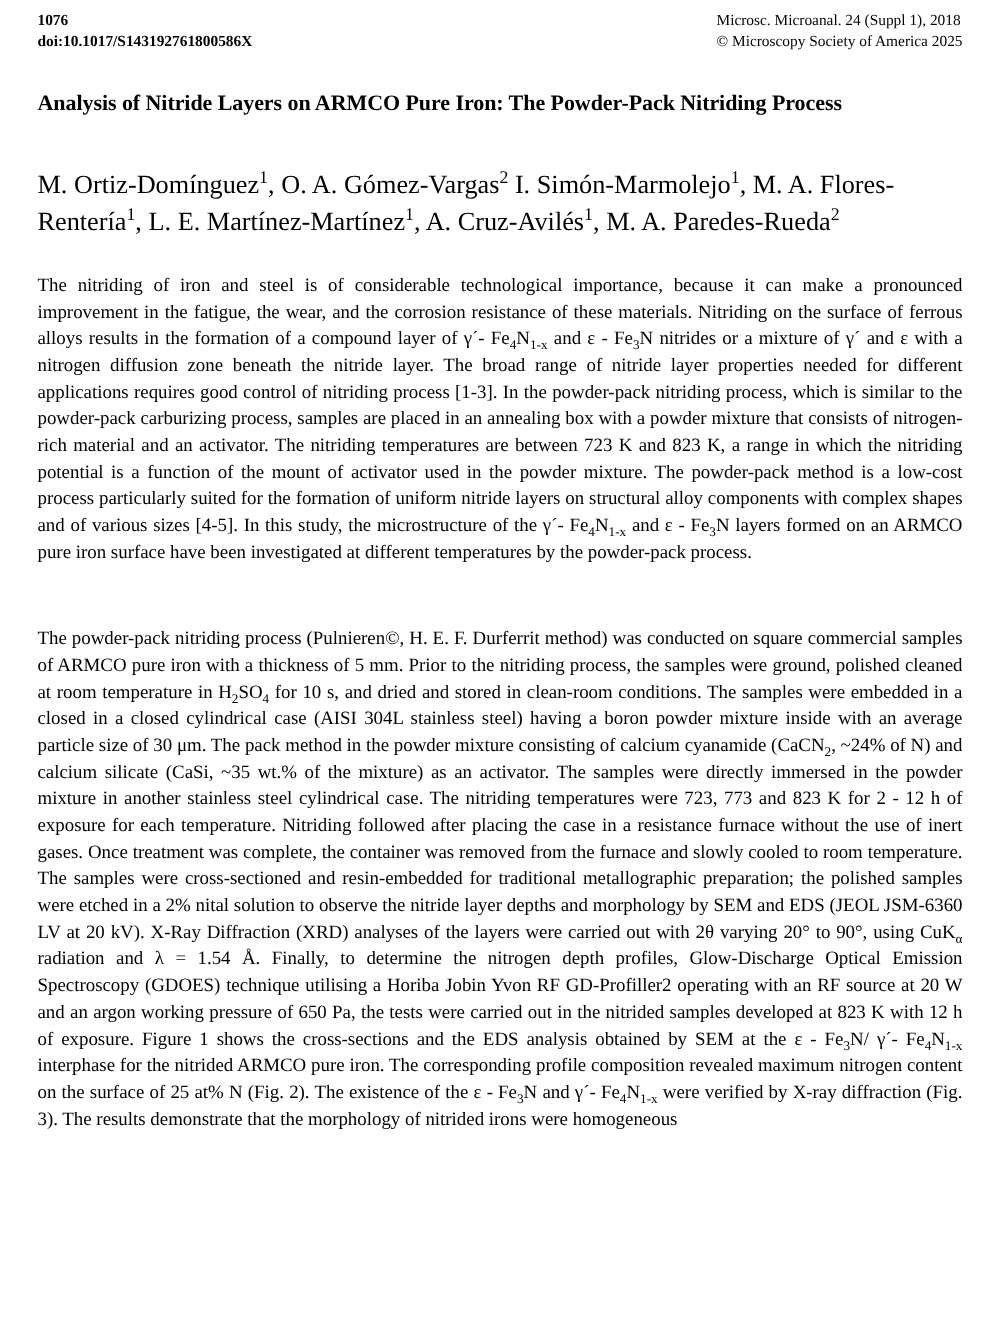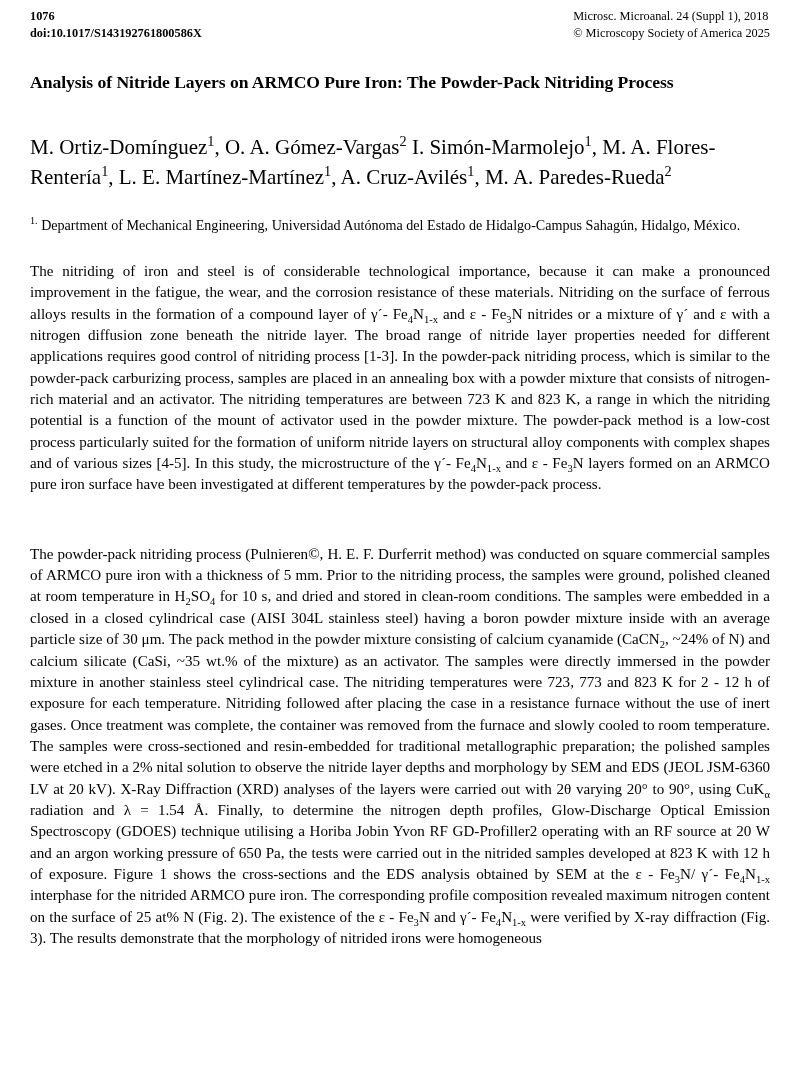--- a/index.html
+++ b/index.html
@@ -119,21 +119,20 @@
     </div>
   </div>
 
   <h1 class="article-title">Analysis of Nitride Layers on ARMCO Pure Iron: The Powder-Pack Nitriding Process</h1>
 
   <div class="authors">
     <span><span>M. Ortiz-Domínguez</span><sup>1</sup></span><span><span>, O. A. Gómez-Vargas</span><sup>2</sup></span><span><span> I. Simón-Marmolejo</span><sup>1</sup></span><span><span>, M. A. Flores-Rentería</span><sup>1</sup></span><span><span>, L. E. Martínez-Martínez</span><sup>1</sup></span><span><span>, A. Cruz-Avilés</span><sup>1</sup></span><span><span>, M. A. Paredes-Rueda</span><sup>2</sup></span>
   </div>
 
   <div class="affiliations">
-    <p class="affiliation"><span class="marker">1.</span><span> Department of Mechanical Engineering, Universidad Autónoma del Estado de Hidalgo-Campus Sahagún, Hidalgo, México.</span></p>
   </div>
 
   <div class="body-text">
 
     <p><span>The nitriding of iron and steel is of considerable technological importance, because it can make a pronounced improvement in the fatigue, the wear, and the corrosion resistance of these materials. Nitriding on the surface of ferrous alloys results in the formation of a compound layer of γ´- Fe</span><sub>4</sub><span>N</span><sub>1-x</sub><span> and ε - Fe</span><sub>3</sub><span>N nitrides or a mixture of γ´ and ε with a nitrogen diffusion zone beneath the nitride layer. The broad range of nitride layer properties needed for different applications requires good control of nitriding process [1-3]. In the powder-pack nitriding process, which is similar to the powder-pack carburizing process, samples are placed in an annealing box with a powder mixture that consists of nitrogen-rich material and an activator. The nitriding temperatures are between 723 K and 823 K, a range in which the nitriding potential is a function of the mount of activator used in the powder mixture. The powder-pack method is a low-cost process particularly suited for the formation of uniform nitride layers on structural alloy components with complex shapes and of various sizes [4-5]. In this study, the microstructure of the γ´- Fe</span><sub>4</sub><span>N</span><sub>1-x</sub><span> and ε - Fe</span><sub>3</sub><span>N layers formed on an ARMCO pure iron surface have been investigated at different temperatures by the powder-pack process.</span></p>
 
     <p><span>The powder-pack nitriding process (Pulnieren©, H. E. F. Durferrit method) was conducted on square commercial samples of ARMCO pure iron with a thickness of 5 mm. Prior to the nitriding process, the samples were ground, polished cleaned at room temperature in H</span><sub>2</sub><span>SO</span><sub>4</sub><span> for 10 s, and dried and stored in clean-room conditions. The samples were embedded in a closed in a closed cylindrical case (AISI 304L stainless steel) having a boron powder mixture inside with an average particle size of 30 μm. The pack method in the powder mixture consisting of calcium cyanamide (CaCN</span><sub>2</sub><span>, ~24% of N) and calcium silicate (CaSi, ~35 wt.% of the mixture) as an activator. The samples were directly immersed in the powder mixture in another stainless steel cylindrical case. The nitriding temperatures were 723, 773 and 823 K for 2 - 12 h of exposure for each temperature. Nitriding followed after placing the case in a resistance furnace without the use of inert gases. Once treatment was complete, the container was removed from the furnace and slowly cooled to room temperature. The samples were cross-sectioned and resin-embedded for traditional metallographic preparation; the polished samples were etched in a 2% nital solution to observe the nitride layer depths and morphology by SEM and EDS (JEOL JSM-6360 LV at 20 kV). X-Ray Diffraction (XRD) analyses of the layers were carried out with 2θ varying 20° to 90°, using CuK</span><sub>α</sub><span> radiation and λ = 1.54 Å. Finally, to determine the nitrogen depth profiles, Glow-Discharge Optical Emission Spectroscopy (GDOES) technique utilising a Horiba Jobin Yvon RF GD-Profiller2 operating with an RF source at 20 W and an argon working pressure of 650 Pa, the tests were carried out in the nitrided samples developed at 823 K with 12 h of exposure. Figure 1 shows the cross-sections and the EDS analysis obtained by SEM at the ε - Fe</span><sub>3</sub><span>N/ γ´- Fe</span><sub>4</sub><span>N</span><sub>1-x</sub><span> interphase for the nitrided ARMCO pure iron. The corresponding profile composition revealed maximum nitrogen content on the surface of 25 at% N (Fig. 2). The existence of the ε - Fe</span><sub>3</sub><span>N and γ´- Fe</span><sub>4</sub><span>N</span><sub>1-x</sub><span> were verified by X-ray diffraction (Fig. 3). The results demonstrate that the morphology of nitrided irons were homogeneous</span></p>
 
   </div>
 </div>

